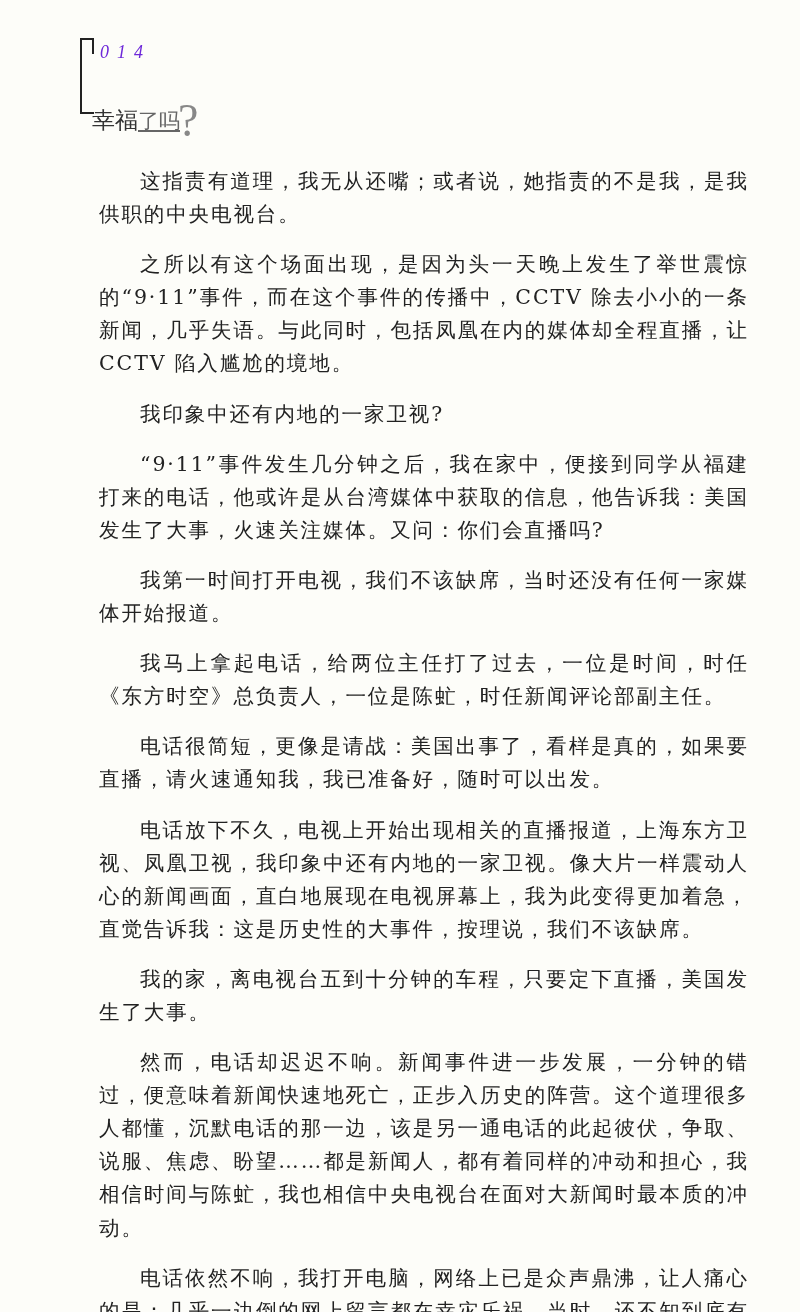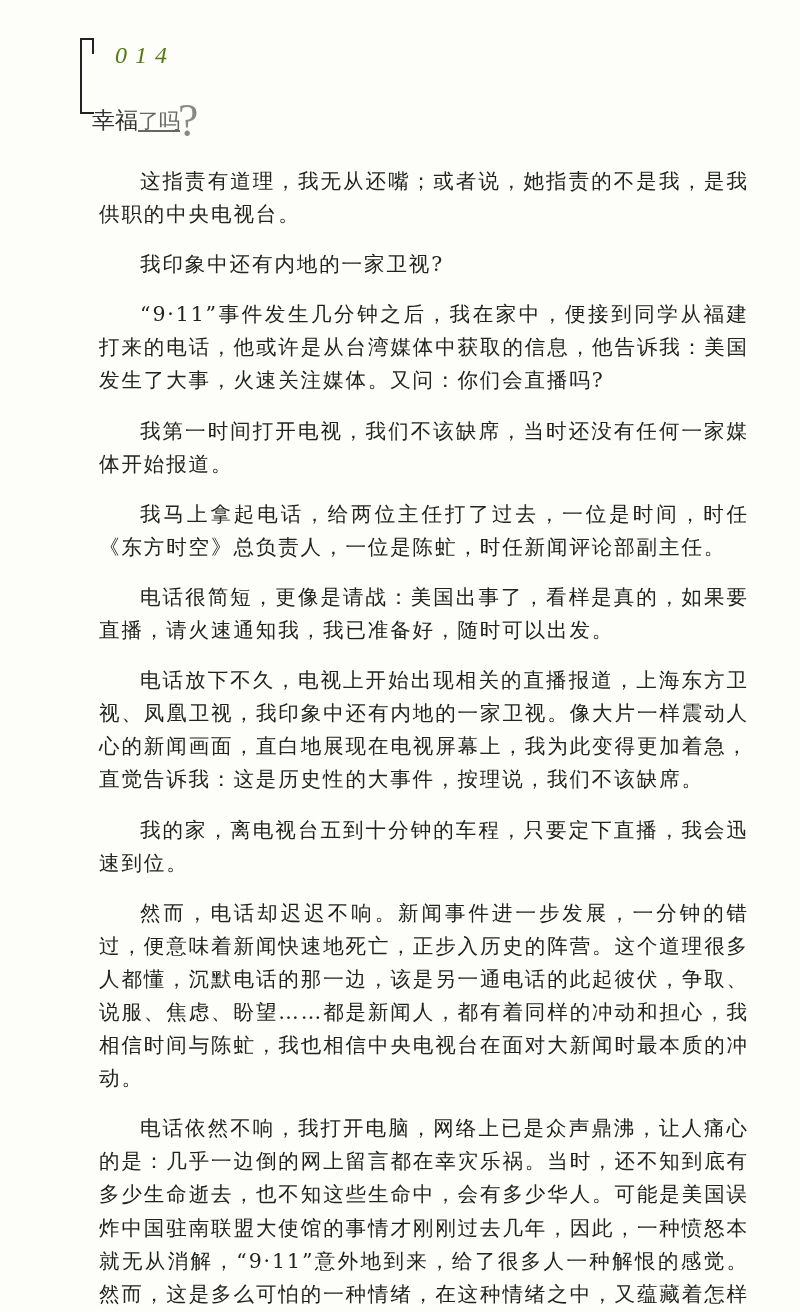--- a/index.html
+++ b/index.html
@@ -10,23 +10,23 @@
     color: #222;
     position: relative;
   }
   .header { position: absolute; left: 80px; top: 38px; width: 200px; height: 90px; }
   .bracket {
     position: absolute; left: 0; top: 0; width: 12px; height: 72px;
     border-left: 2px solid #222; border-top: 2px solid #222; border-bottom: 2px solid #222;
   }
   .bracket-tick { position: absolute; left: 12px; top: 0; width: 2px; height: 16px; background: #222; }
   .page-num {
-    position: absolute; left: 35px; top: 4px;
+    position: absolute; left: 20px; top: 4px;
     font-family: "Liberation Serif", serif; font-style: italic;
-    font-size: 24px; letter-spacing: 8px; color: #4d7c0f;
+    font-size: 18px; letter-spacing: 8px; color: #6d28d9;
   }
   .title {
     position: absolute; left: 12px; top: 48px;
     font-family: "DejaVu Sans", sans-serif;
     font-size: 23px; color: #333; letter-spacing: 0px; white-space: nowrap;
   }
   .title .light { color: #666; font-size: 21px; text-decoration: underline; }
   .title .q {
     font-family: "Liberation Serif", serif; font-size: 46px; color: #888;
     position: relative; top: 8px; margin-left: -2px;
@@ -45,22 +45,23 @@
   <div class="bracket"></div>
   <div class="bracket-tick"></div>
   <div class="page-num">014</div>
   <div class="title">
     <span>幸福</span><span class="light">了吗</span><span class="q">?</span>
   </div>
 </div>
 
 <div class="body">
   <p>这指责有道理，我无从还嘴；或者说，她指责的不是我，是我供职的中央电视台。</p>
+  <p>之所以有这个场面出现，是因为头一天晚上发生了举世震惊的“9·11”事件，而在这个事件的传播中，CCTV 除去小小的一条新闻，几乎失语。与此同时，包括凤凰在内的媒体却全程直播，让 CCTV 陷入尴尬的境地。</p>
   <p>我印象中还有内地的一家卫视?</p>
   <p>“9·11”事件发生几分钟之后，我在家中，便接到同学从福建打来的电话，他或许是从台湾媒体中获取的信息，他告诉我：美国发生了大事，火速关注媒体。又问：你们会直播吗?</p>
   <p>我第一时间打开电视，我们不该缺席，当时还没有任何一家媒体开始报道。</p>
   <p>我马上拿起电话，给两位主任打了过去，一位是时间，时任《东方时空》总负责人，一位是陈虻，时任新闻评论部副主任。</p>
   <p>电话很简短，更像是请战：美国出事了，看样是真的，如果要直播，请火速通知我，我已准备好，随时可以出发。</p>
   <p>电话放下不久，电视上开始出现相关的直播报道，上海东方卫视、凤凰卫视，我印象中还有内地的一家卫视。像大片一样震动人心的新闻画面，直白地展现在电视屏幕上，我为此变得更加着急，直觉告诉我：这是历史性的大事件，按理说，我们不该缺席。</p>
-  <p>我的家，离电视台五到十分钟的车程，只要定下直播，我会迅速到位。</p>
+  <p>我的家，离电视台五到十分钟的车程，只要定下直播，美国发生了大事。</p>
   <p>然而，电话却迟迟不响。新闻事件进一步发展，一分钟的错过，便意味着新闻快速地死亡，正步入历史的阵营。这个道理很多人都懂，沉默电话的那一边，该是另一通电话的此起彼伏，争取、说服、焦虑、盼望……都是新闻人，都有着同样的冲动和担心，我相信时间与陈虻，我也相信中央电视台在面对大新闻时最本质的冲动。</p>
   <p>电话依然不响，我打开电脑，网络上已是众声鼎沸，让人痛心的是：几乎一边倒的网上留言都在幸灾乐祸。当时，还不知到底有多少生命逝去，也不知这些生命中，会有多少华人。可能是美国误炸中国驻南联盟大使馆的事情才刚刚过去几年，因此，一种愤怒本就无从消解，“9·11”意外地到来，给了很多人一种解恨的感觉。然而，这是多么可怕的一种情绪，在这种情绪之中，又蕴藏着怎样的一种对生命的漠然。看着这些留言，我在想：如果一会儿直播，我该怎样说，又该怎样去追悼生命?</p>
 </div>
 
 </body></html>

